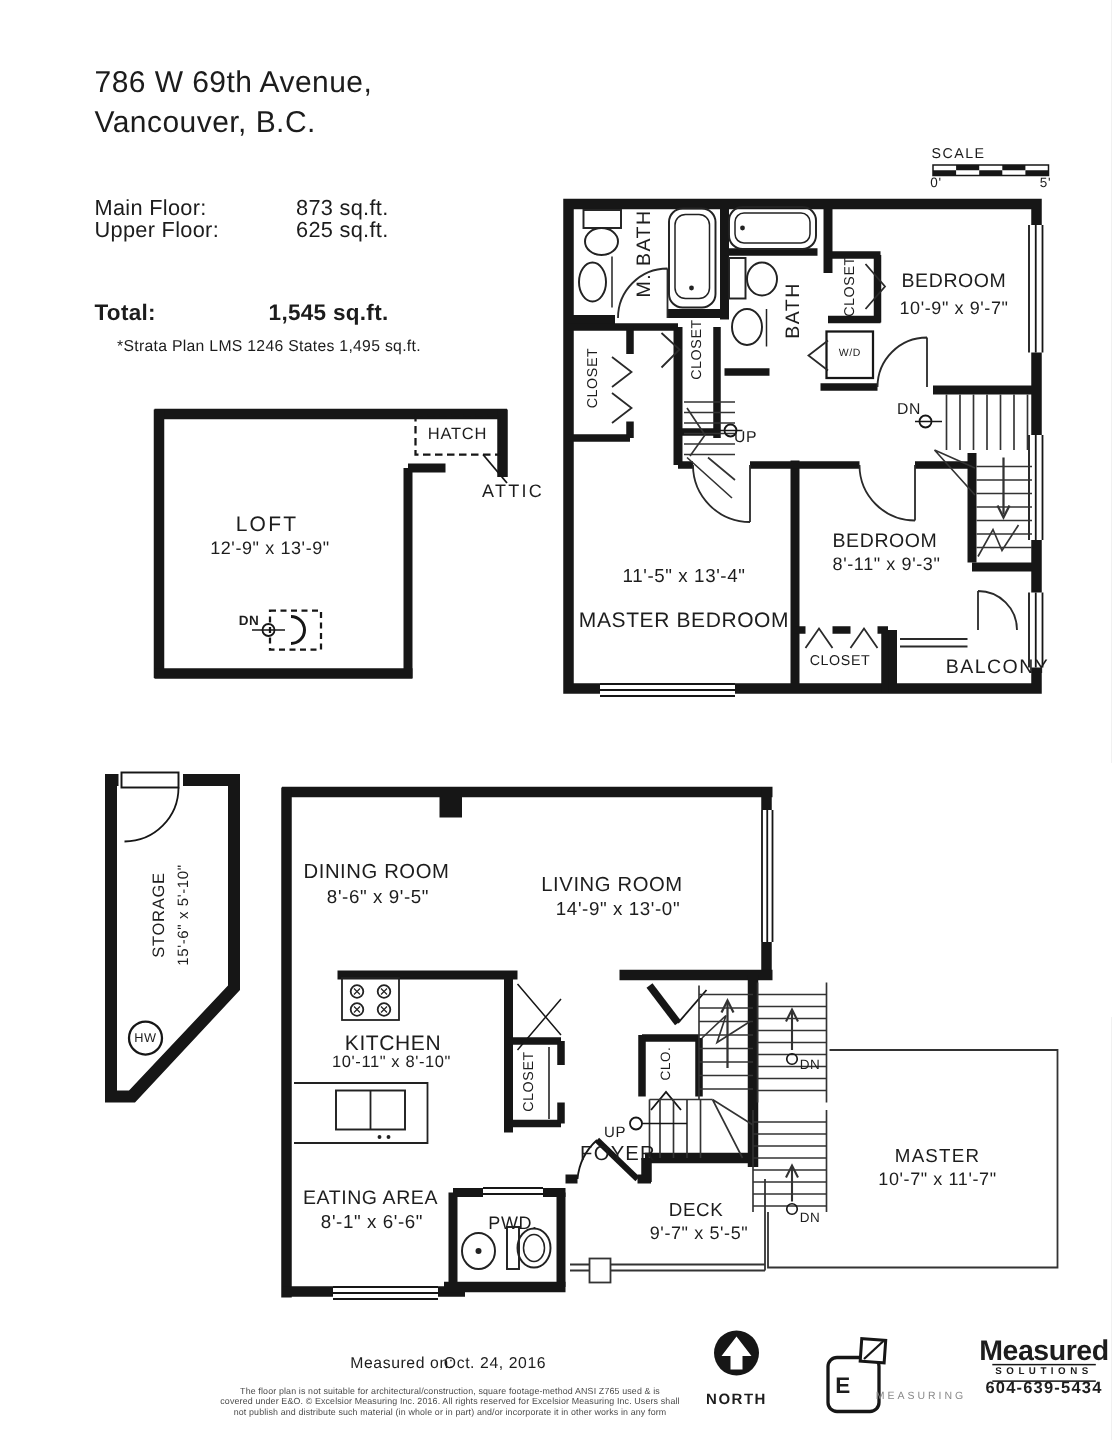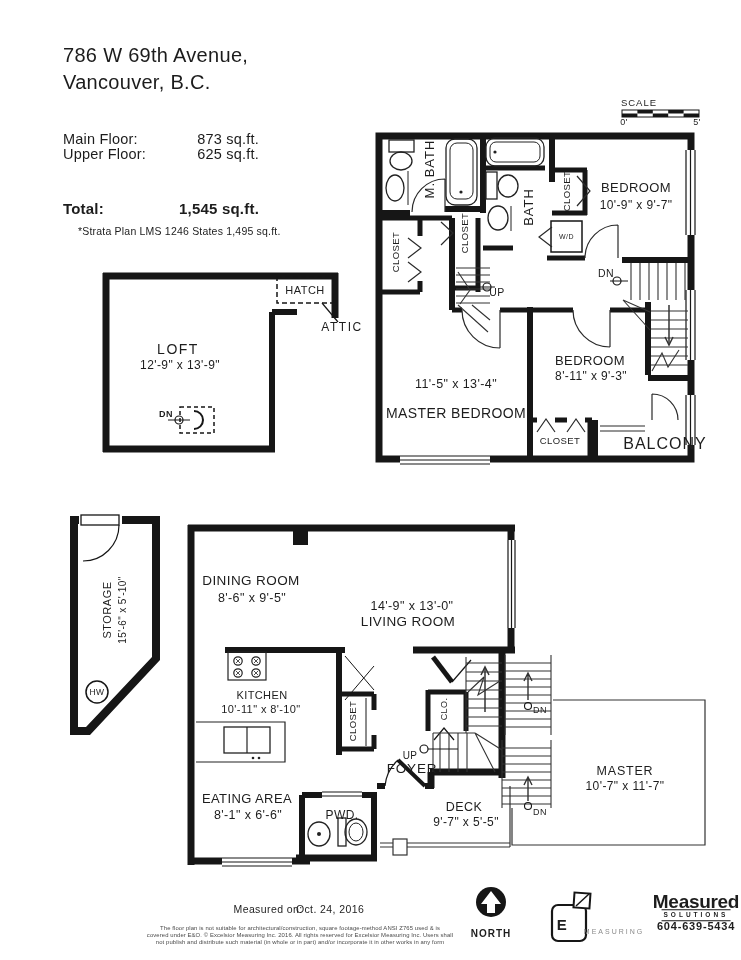--- a/index.html
+++ b/index.html
@@ -307,37 +307,37 @@
   <div class="lbl" style="left:566.5px; top:236px; font-size:7px;">W/D</div>
   <div class="lbl" style="left:636px; top:187px; font-size:13px;">BEDROOM</div>
   <div class="lbl" style="left:636px; top:205px; font-size:12px;">10'-9" x 9'-7"</div>
   <div class="lbl" style="left:497px; top:292px; font-size:10.5px;">UP</div>
   <div class="lbl" style="left:606px; top:273px; font-size:10.5px;">DN</div>
   <div class="lbl" style="left:456px; top:367px; font-size:14px;margin-top:46px;">MASTER BEDROOM</div>
   <div class="lbl" style="left:456px; top:384px; font-size:12.5px;">11'-5" x 13'-4"</div>
   <div class="lbl" style="left:590px; top:360px; font-size:13px;">BEDROOM</div>
   <div class="lbl" style="left:591px; top:376px; font-size:12px;">8'-11" x 9'-3"</div>
   <div class="lbl" style="left:560px; top:441px; font-size:9.5px;">CLOSET</div>
-  <div class="lbl" style="left:647px; top:444px; font-size:16px; letter-spacing:1px;padding-left:36px;">BALCONY</div>
+  <div class="lbl" style="left:647px; top:444px; font-size:13px; letter-spacing:1px;padding-left:36px;">BALCONY</div>
 
   <div class="lbl" style="left:178px; top:349px; font-size:14px; letter-spacing:1.5px;">LOFT</div>
   <div class="lbl" style="left:180px; top:365px; font-size:12px;">12'-9" x 13'-9"</div>
   <div class="lbl" style="left:305px; top:290px; font-size:11px; letter-spacing:.5px;">HATCH</div>
   <div class="lbl" style="left:310px; top:327px; font-size:12px; letter-spacing:1.5px;margin-left:32px;">ATTIC</div>
   <div class="lbl" style="left:166px; top:414px; font-size:9px; font-weight:bold;">DN</div>
 
   <div class="lbl v" style="left:107px; top:610px; font-size:11px; letter-spacing:.5px;">STORAGE</div>
   <div class="lbl v" style="left:123px; top:610px; font-size:10px;">15'-6" x 5'-10"</div>
   <div class="lbl" style="left:97px; top:692px; font-size:8.5px;">HW</div>
 
   <div class="lbl" style="left:251px; top:581px; font-size:13.5px;">DINING ROOM</div>
   <div class="lbl" style="left:252px; top:598px; font-size:12.5px;">8'-6" x 9'-5"</div>
-  <div class="lbl" style="left:408px; top:590px; font-size:13.5px;margin-top:32px;">LIVING ROOM</div>
+  <div class="lbl" style="left:408px; top:590px; font-size:13.5px;">LIVING ROOM</div>
   <div class="lbl" style="left:412px; top:606px; font-size:12.5px;">14'-9" x 13'-0"</div>
-  <div class="lbl" style="left:262px; top:695px; font-size:11px;">KITCHEN</div>
+  <div class="lbl" style="left:262px; top:695px; font-size:14px;">KITCHEN</div>
   <div class="lbl" style="left:261px; top:709px; font-size:11px;">10'-11" x 8'-10"</div>
   <div class="lbl v" style="left:353px; top:721px; font-size:9.5px;">CLOSET</div>
   <div class="lbl v" style="left:444px; top:709px; font-size:9px;">CLO.</div>
   <div class="lbl" style="left:410px; top:756px; font-size:10px;">UP</div>
   <div class="lbl" style="left:400px; top:769px; font-size:13.5px; letter-spacing:.8px;padding-left:24px;">FOYER</div>
   <div class="lbl" style="left:247px; top:798px; font-size:13px;">EATING AREA</div>
   <div class="lbl" style="left:248px; top:815px; font-size:12.5px;">8'-1" x 6'-6"</div>
   <div class="lbl" style="left:342px; top:815px; font-size:12px;">PWD.</div>
   <div class="lbl" style="left:464px; top:807px; font-size:12.5px;">DECK</div>
   <div class="lbl" style="left:466px; top:822px; font-size:12px;">9'-7" x 5'-5"</div>

